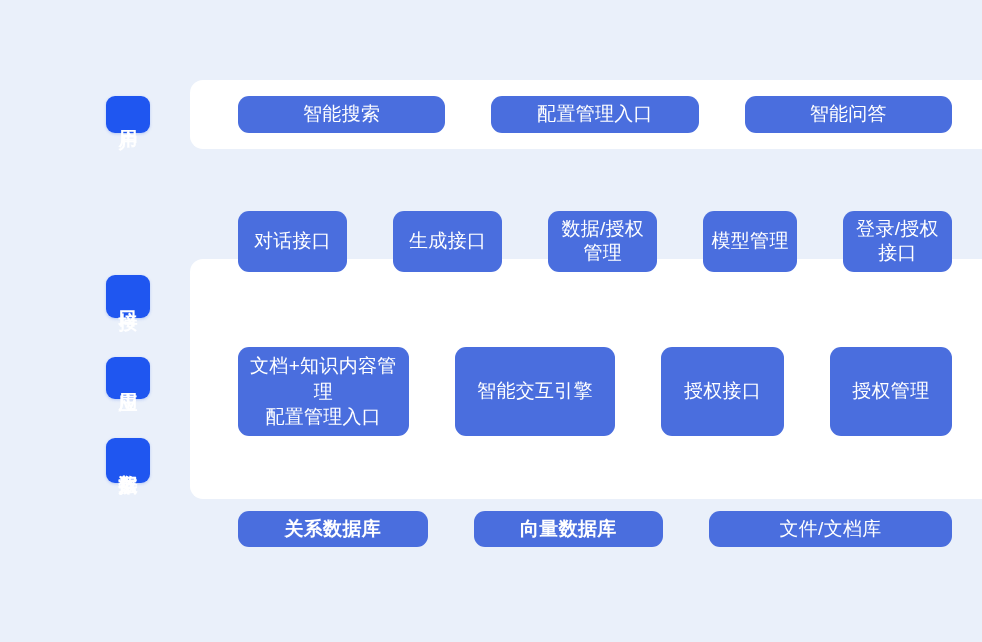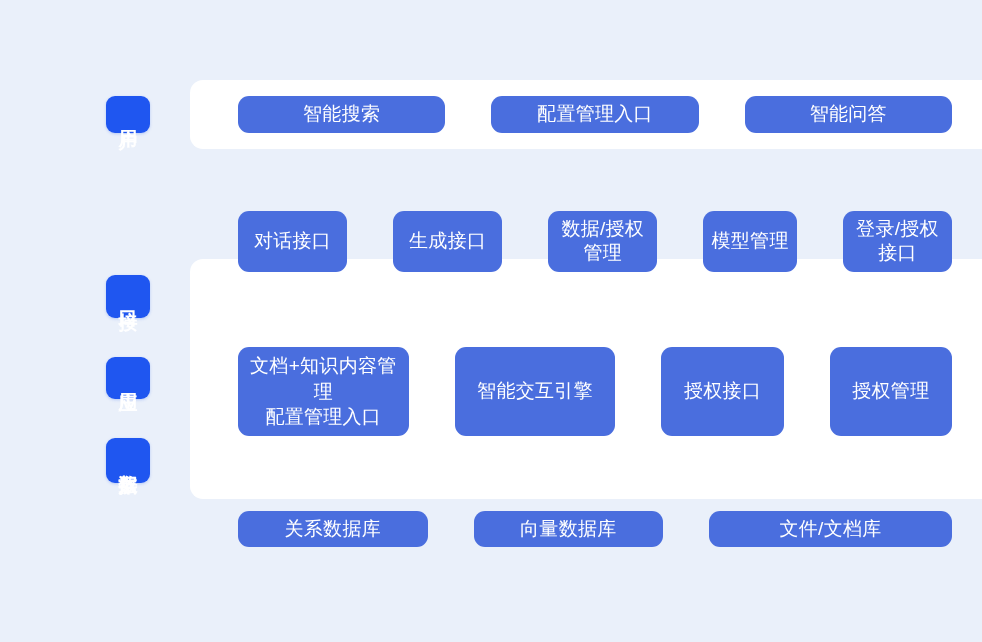--- a/index.html
+++ b/index.html
@@ -114,21 +114,21 @@
     font-size: 19px;
     line-height: 1.30;
     padding: 6px 8px;
     white-space: pre-line;
     letter-spacing: 0.3px;
   }
 
   .box.f1   { flex: 1; }
   .box.f1_1 { flex: 1.1; }
   .box.f1_2 { flex: 1.2; }
-  .box.f1_3 { flex: 1.3; }
+  .box.f1_3 { flex: 1.3; font-weight: bold; }
   .box.f1_5 { flex: 1.5; }
   .box.f1_6 { flex: 1.6; }
   .box.f1_7 { flex: 1.7; text-align: right; }
   .box.f1_8 { flex: 1.8; }
   .box.tall  { line-height: 1.34; }
 
   
   .box.model-desc {
     font-size: 18px;
     line-height: 1.36;

